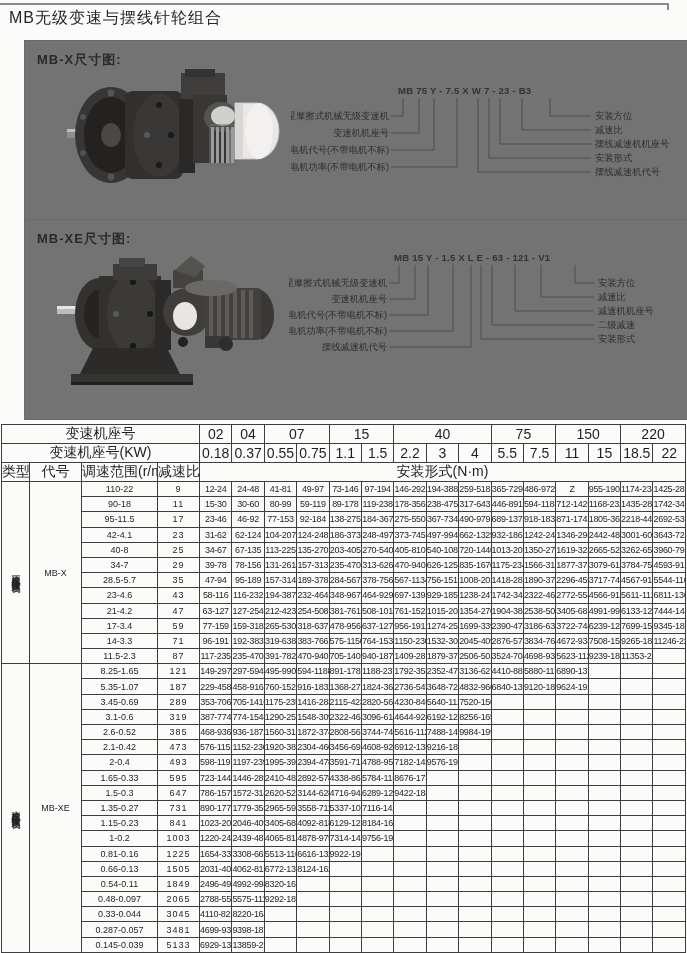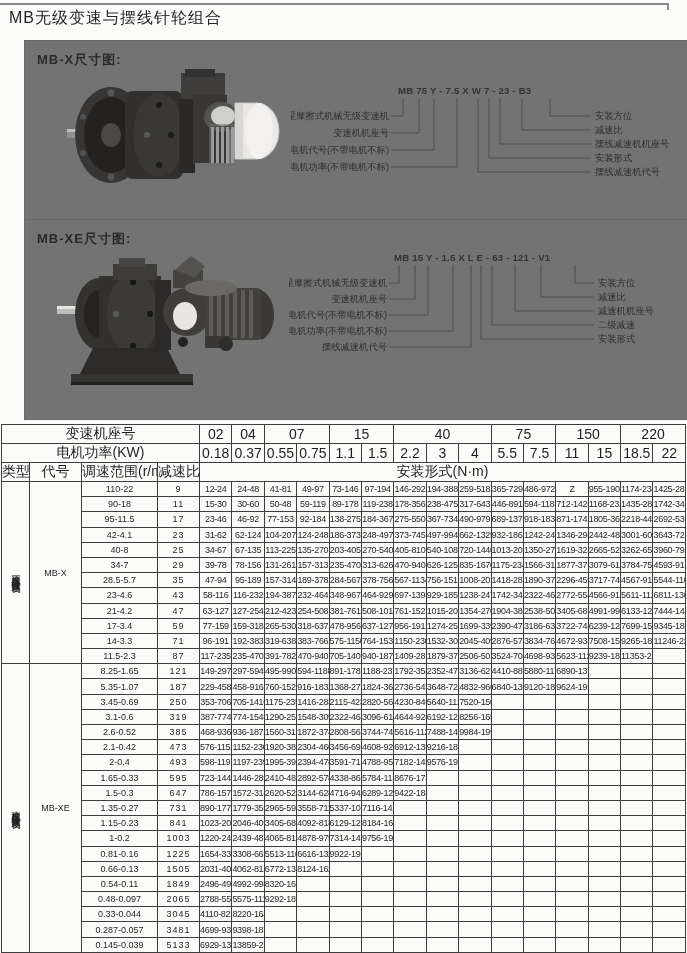--- a/index.html
+++ b/index.html
@@ -191,21 +191,21 @@
           <th colspan="1">02</th>
           <th colspan="1">04</th>
           <th colspan="2">07</th>
           <th colspan="2">15</th>
           <th colspan="3">40</th>
           <th colspan="2">75</th>
           <th colspan="2">150</th>
           <th colspan="2">220</th>
         </tr>
         <tr>
-          <th colspan="4">电机功率(KW)</th>
+          <th colspan="4">变速机座号(KW)</th>
           <th>0.18</th>
           <th>0.37</th>
           <th>0.55</th>
           <th>0.75</th>
           <th>1.1</th>
           <th>1.5</th>
           <th>2.2</th>
           <th>3</th>
           <th>4</th>
           <th>5.5</th>
@@ -243,21 +243,21 @@
           <td class="t-val">Z</td>
           <td class="t-val">955-1903</td>
           <td class="t-val">1174-2340</td>
           <td class="t-val">1425-2851</td>
         </tr>
         <tr>
           <td class="t-speed">90-18</td>
           <td class="t-ratio">11</td>
           <td class="t-val">15-30</td>
           <td class="t-val">30-60</td>
-          <td class="t-val">50-48</td>
+          <td class="t-val">80-99</td>
           <td class="t-val">59-119</td>
           <td class="t-val">89-178</td>
           <td class="t-val">119-238</td>
           <td class="t-val">178-356</td>
           <td class="t-val">238-475</td>
           <td class="t-val">317-643</td>
           <td class="t-val">446-891</td>
           <td class="t-val">594-1188</td>
           <td class="t-val">712-1425</td>
           <td class="t-val">1168-2326</td>
@@ -489,21 +489,21 @@
           <td class="t-val">4832-9664</td>
           <td class="t-val">6840-13680</td>
           <td class="t-val">9120-18240</td>
           <td class="t-val">9624-19248</td>
           <td class="t-val"></td>
           <td class="t-val"></td>
           <td class="t-val"></td>
         </tr>
         <tr>
           <td class="t-speed">3.45-0.69</td>
-          <td class="t-ratio">250</td>
+          <td class="t-ratio">289</td>
           <td class="t-val">353-706</td>
           <td class="t-val">705-1410</td>
           <td class="t-val">1175-2350</td>
           <td class="t-val">1416-2832</td>
           <td class="t-val">2115-4230</td>
           <td class="t-val">2820-5640</td>
           <td class="t-val">4230-8460</td>
           <td class="t-val">5640-11280</td>
           <td class="t-val">7520-15040</td>
           <td class="t-val"></td>

